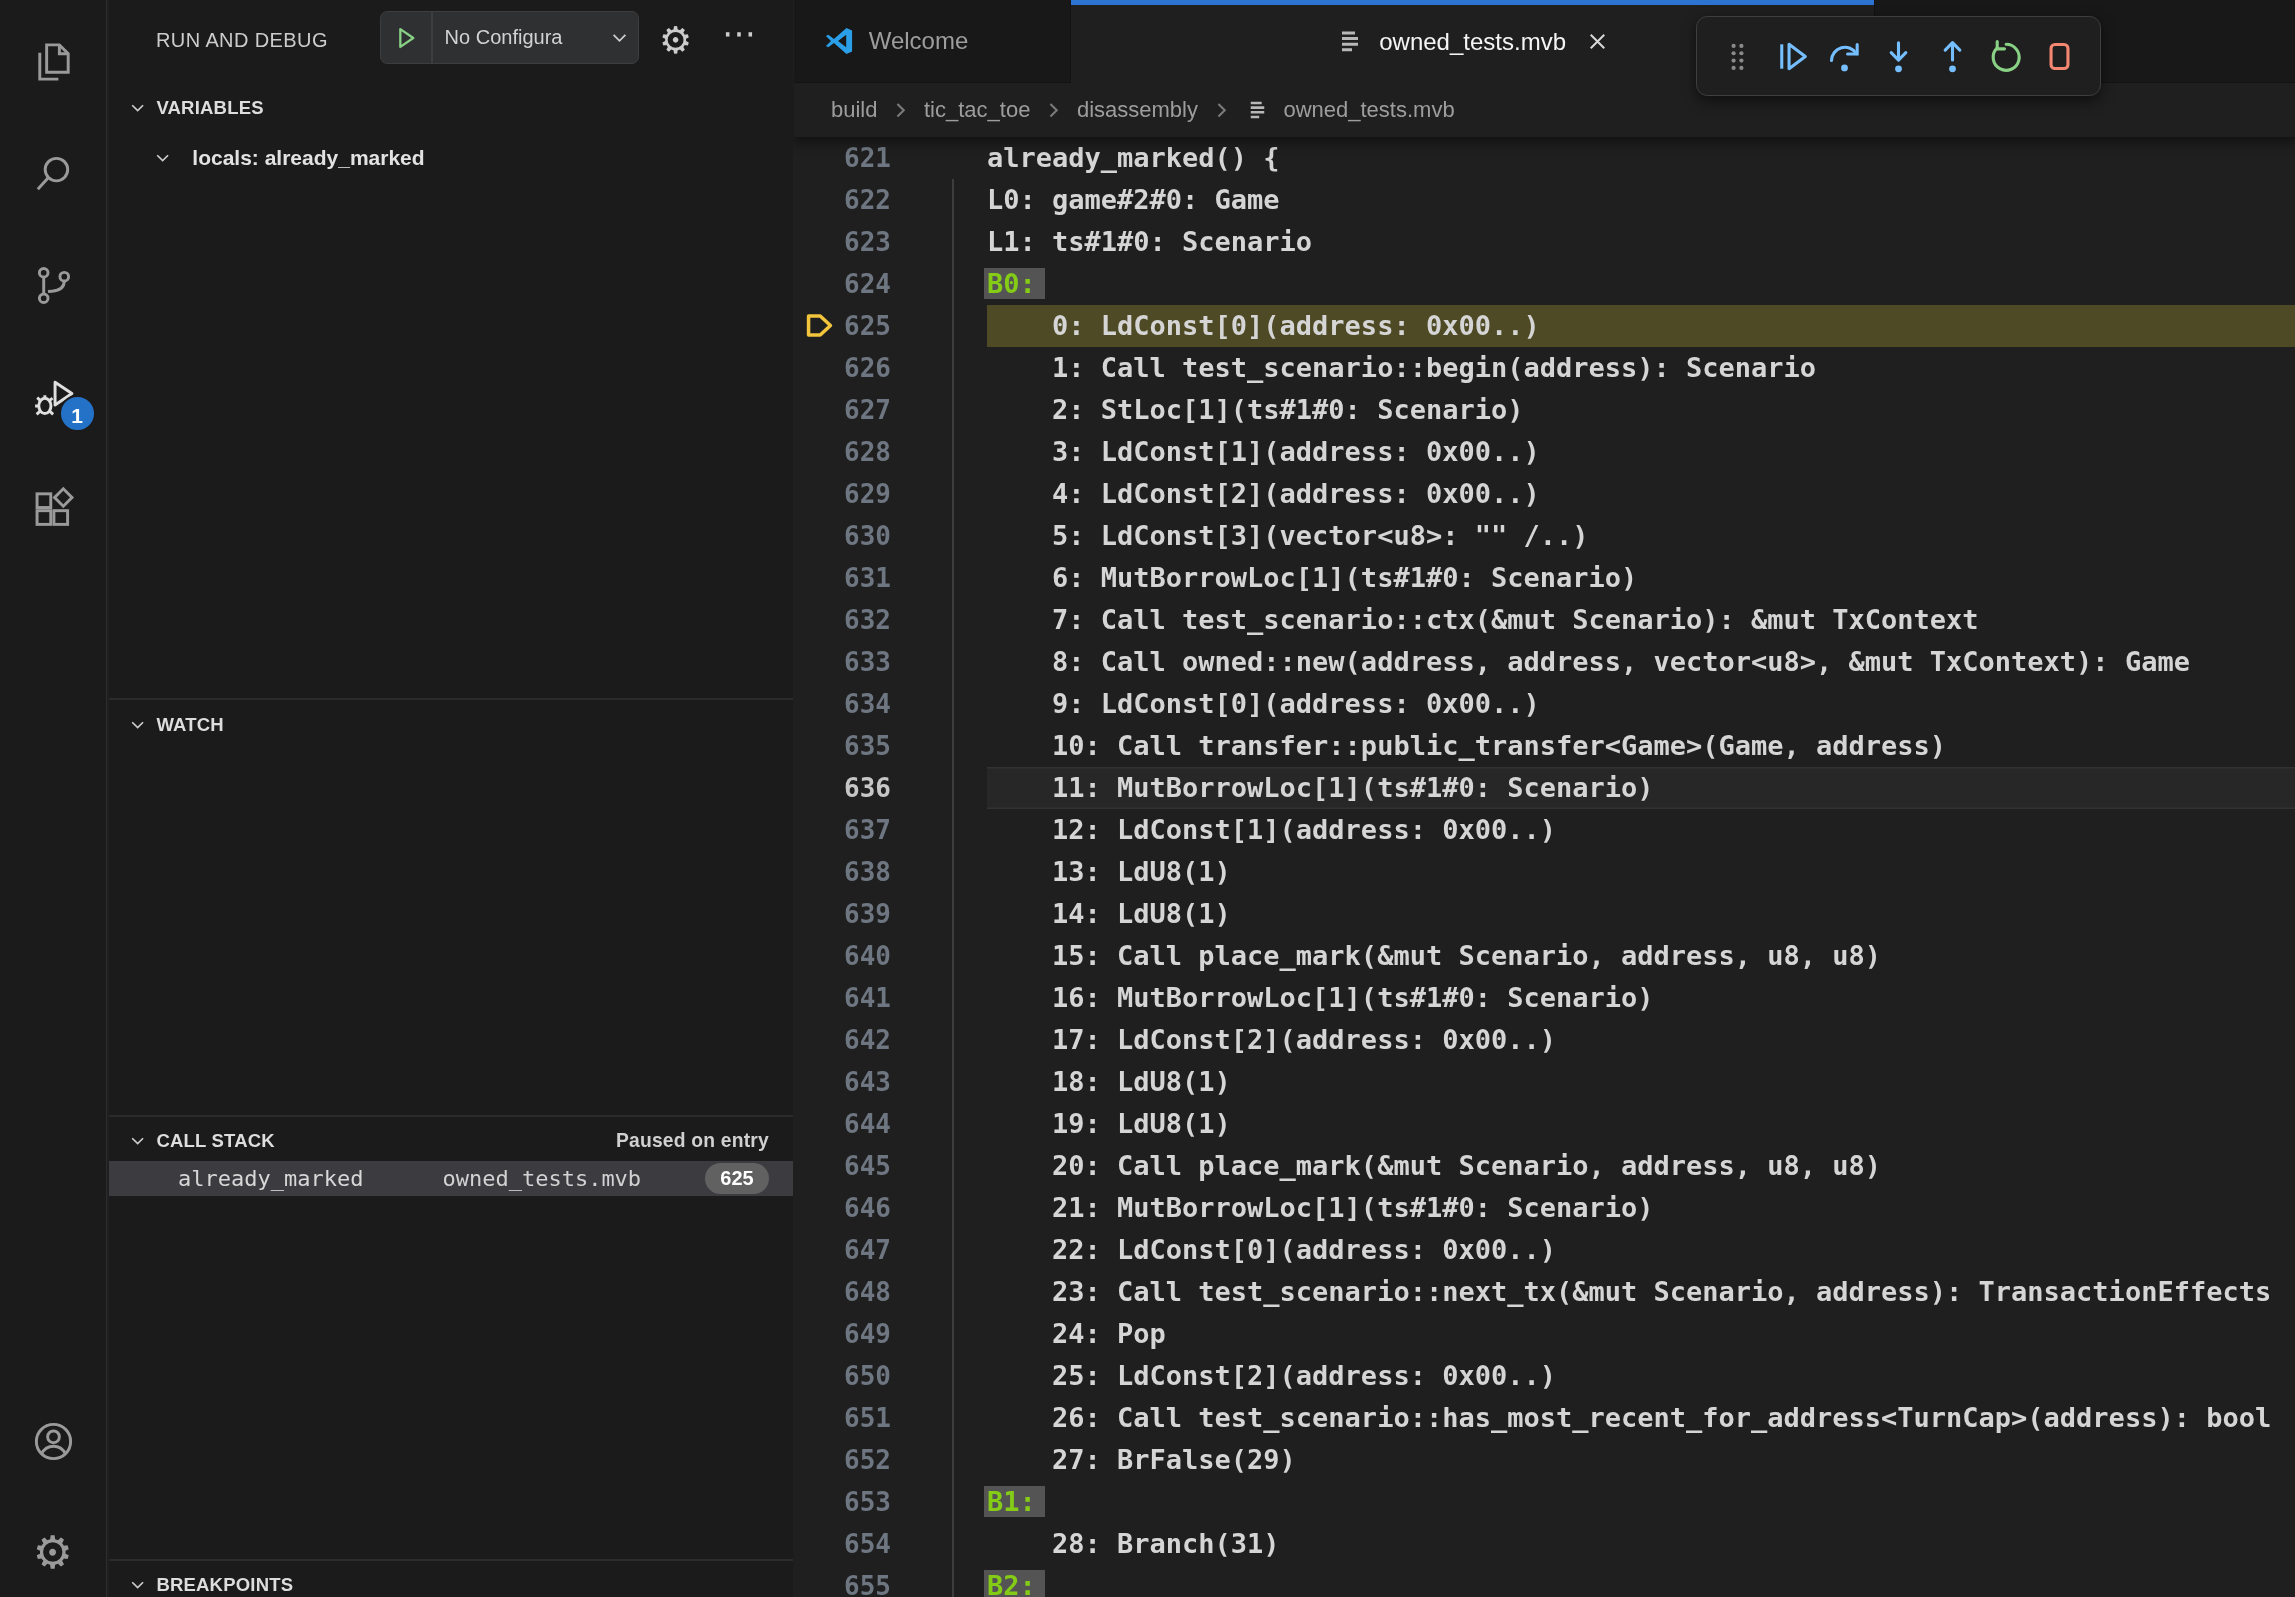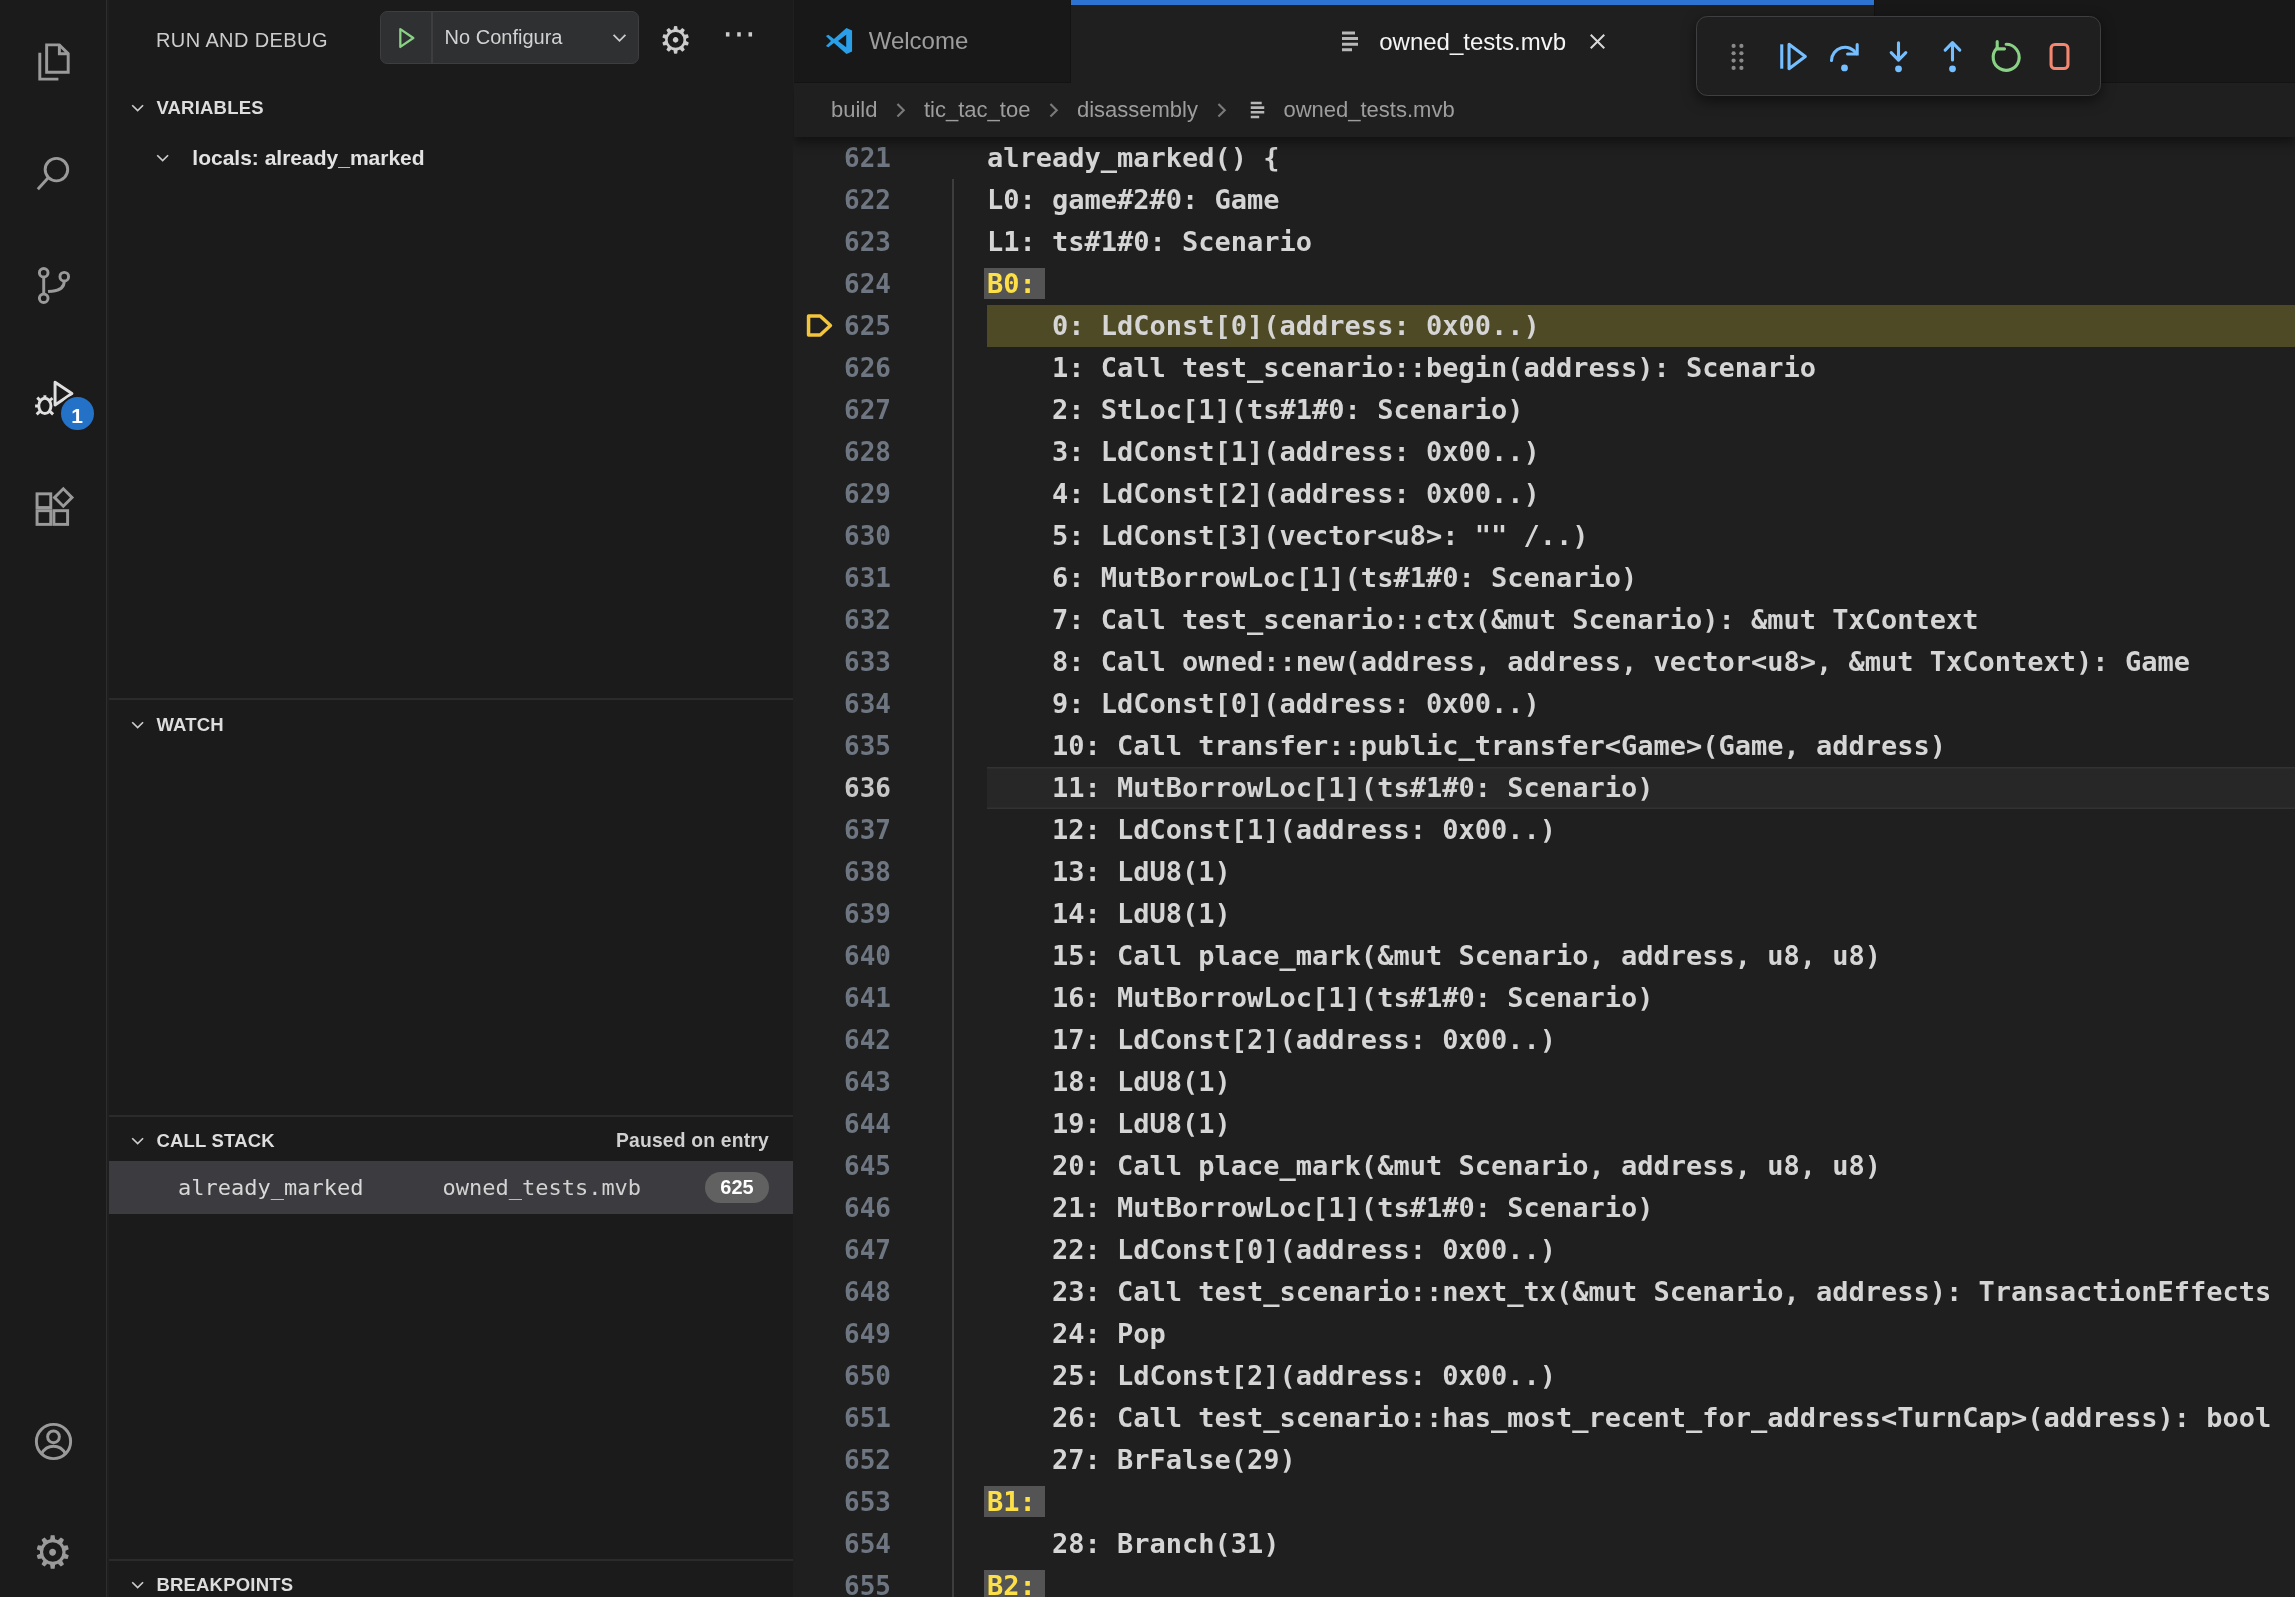--- a/index.html
+++ b/index.html
@@ -55,21 +55,21 @@
   .sec-head svg, .tree-item svg { width:19.3px; height:19.3px; flex:none; }
   .cs-status { margin-left:auto; margin-right:24px; font-size:19.3px; font-weight:700; color:#d0d0d0; }
 
   .tree-item {
     position:absolute; left:0; right:0; top:137px; height:42px;
     display:flex; align-items:center; gap:20px; padding-left:44px;
     font-size:21px; font-weight:700; color:#e2e2e2;
   }
 
   .cs-frame {
-    position:absolute; left:0; right:0; top:1161px; height:53px;
+    position:absolute; left:0; right:0; top:1161px; height:35px;
     background:#3c3c40; display:flex; align-items:center;
     font-family:"DejaVu Sans Mono", monospace; font-size:22px; color:#d8d8d8;
   }
   .cs-name { margin-left:69px; }
   .cs-file { margin-left:79px; color:#d2d2d2; }
   .cs-line-badge {
     margin-left:auto; margin-right:24px; background:#616161; color:#ffffff;
     font-family:"Liberation Sans", sans-serif; font-size:20px; font-weight:600;
     border-radius:19.3px; padding:4px 15.3px;
   }
@@ -106,21 +106,21 @@
   .indent-guide { position:absolute; left:158px; top:42px; bottom:-3.2px; width:1.6px; background:#3d3d3d; z-index:0; }
   .crow { position:relative; height:42px; display:flex; z-index:1;font-weight:bold; }
   .crow .ln { width:97px; flex:none; text-align:right; color:#6e7681; font-size:26px; }
   .crow .ctext { flex:1; margin-left:96px; white-space:pre; color:#d5d5d5; }
   .crow.current .ctext { background:#4f4a26; }
   .crow.cursor .ln { color:#c6c6c6; }
   .crow.cursor .ctext {
     background:rgba(255,255,255,.04);
     box-shadow:inset 0 1.6px 0 rgba(255,255,255,.05), inset 0 -1.6px 0 rgba(255,255,255,.05);
   }
-  .blk { background:#545454; color:#fde047; padding:0 9.7px 0 3.2px; margin-left:-3.2px; }
+  .blk { background:#545454; color:#84cc16; padding:0 9.7px 0 3.2px; margin-left:-3.2px; }
   .frame-arrow { position:absolute; left:8px; top:3.2px; width:35px; height:35px; }
 
   
   .dtoolbar {
     position:absolute; left:902px; top:16px; width:405px; height:80px;
     background:#1f1f1f; border:1.6px solid #3f3f41; border-radius:11.3px;
     display:flex; align-items:center; justify-content:space-between;
     padding:0 19.3px; z-index:10; box-shadow:0 4.8px 13px rgba(0,0,0,.5);
   }
   .dt-btn { width:43px; height:43px; display:flex; align-items:center; justify-content:center; }

